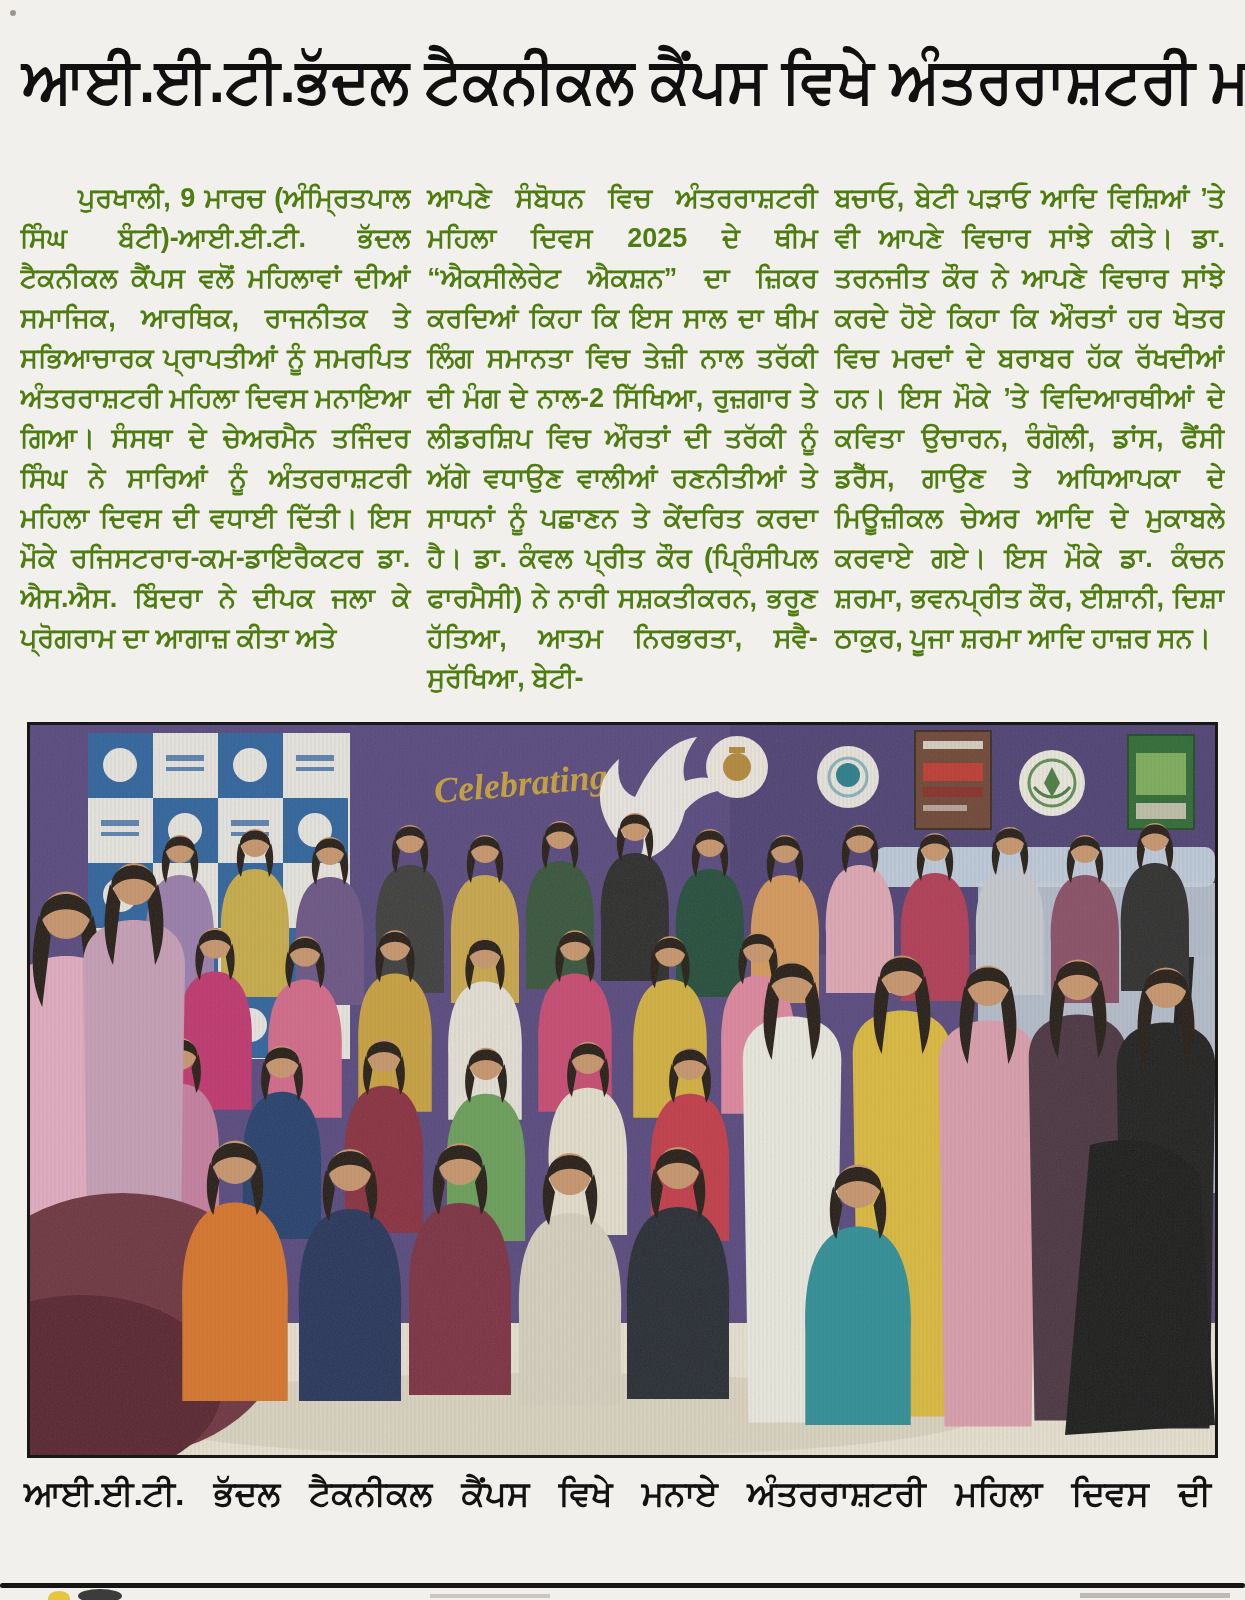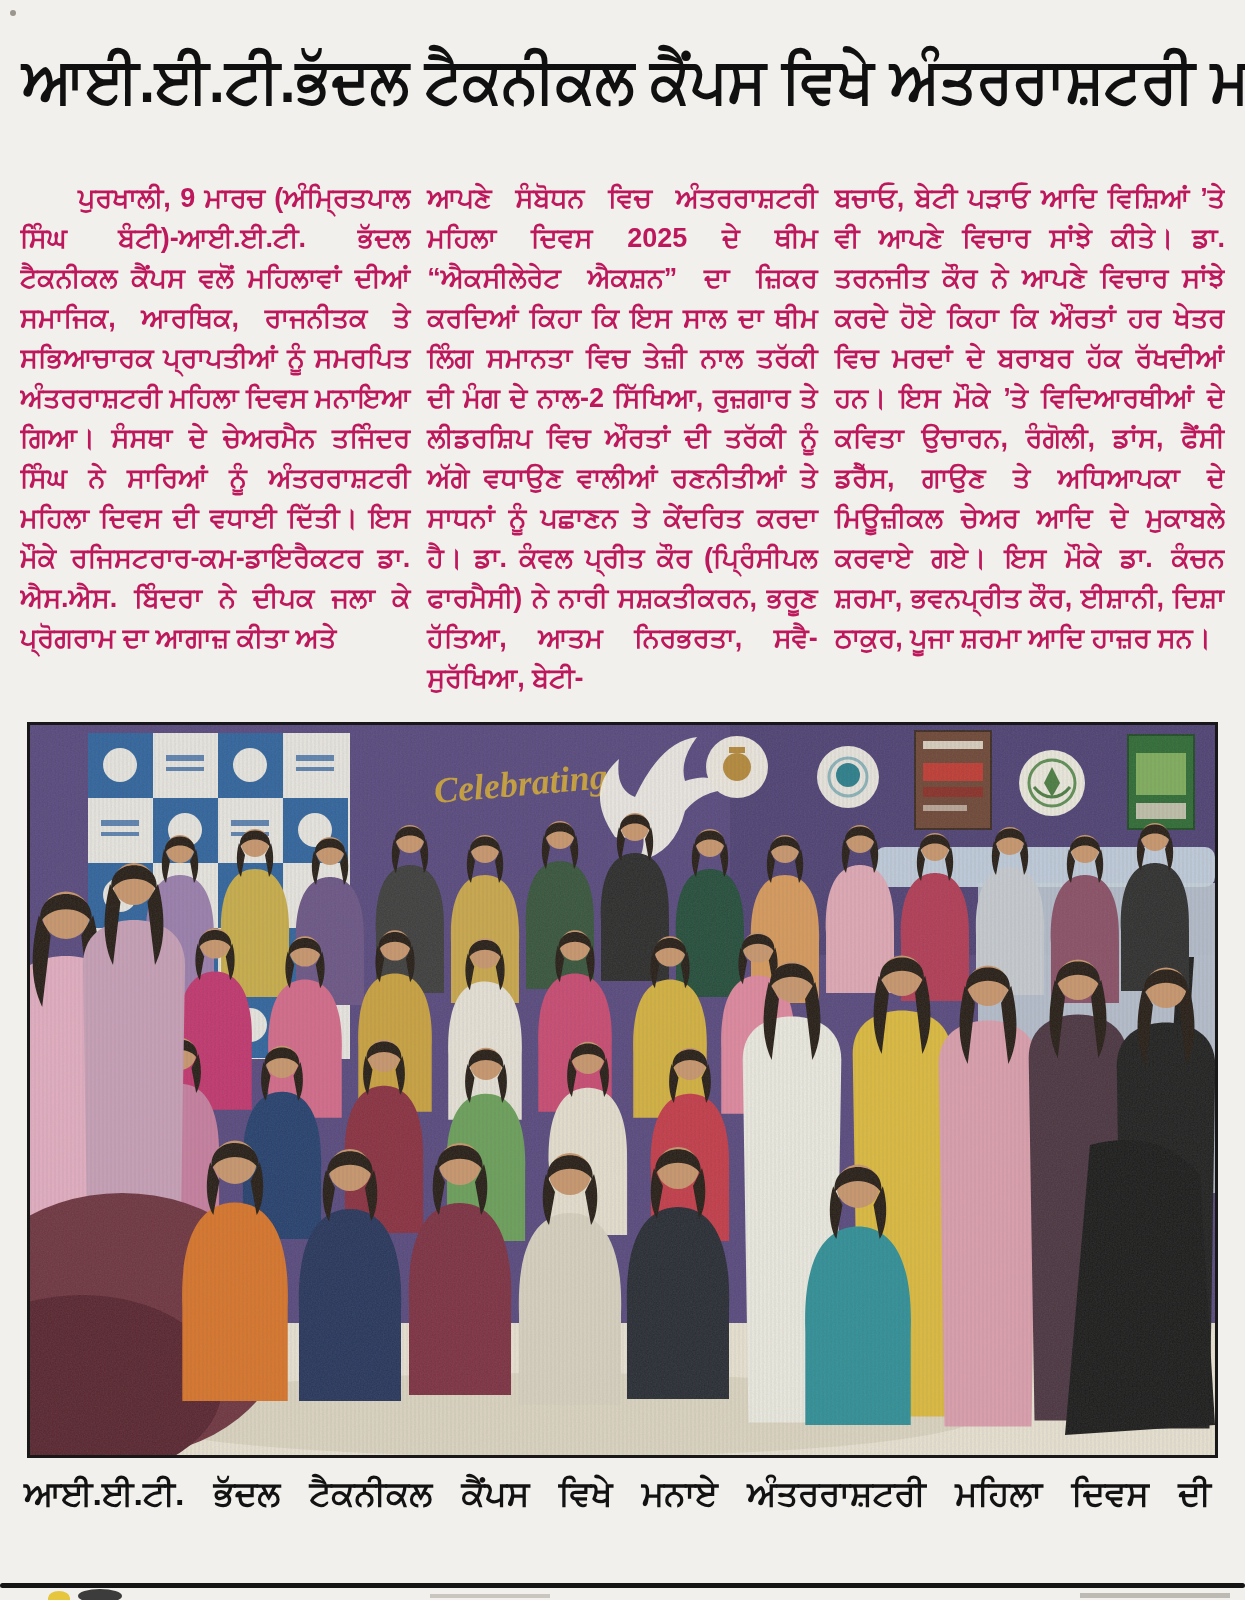--- a/index.html
+++ b/index.html
@@ -14,21 +14,21 @@
     font-size:58px;font-weight:800;line-height:120px;letter-spacing:0px;
     color:#101010;text-align:justify;text-align-last:justify;white-space:nowrap;
     transform:scaleY(1.08);transform-origin:top;
   }
   .columns{
     position:absolute;top:178px;left:20px;width:1205px;height:534px;
     display:flex;gap:17px;overflow:hidden;
   }
   .col{
     flex:1 1 0;font-size:27px;line-height:40px;font-weight:600;
-    text-align:justify;color:#be185d;
+    text-align:justify;color:#4d7c0f;
   }
   .col p{margin:0;}
   .col.first p{text-indent:58px;}
   .photo-frame{
     position:absolute;top:722px;left:27px;width:1185px;height:730px;
     border:3px solid #181818;background:#57497f;box-sizing:content-box;
   }
   .photo-frame svg{display:block;width:100%;height:100%;}
   .caption{
     position:absolute;top:1468px;left:24px;right:34px;

